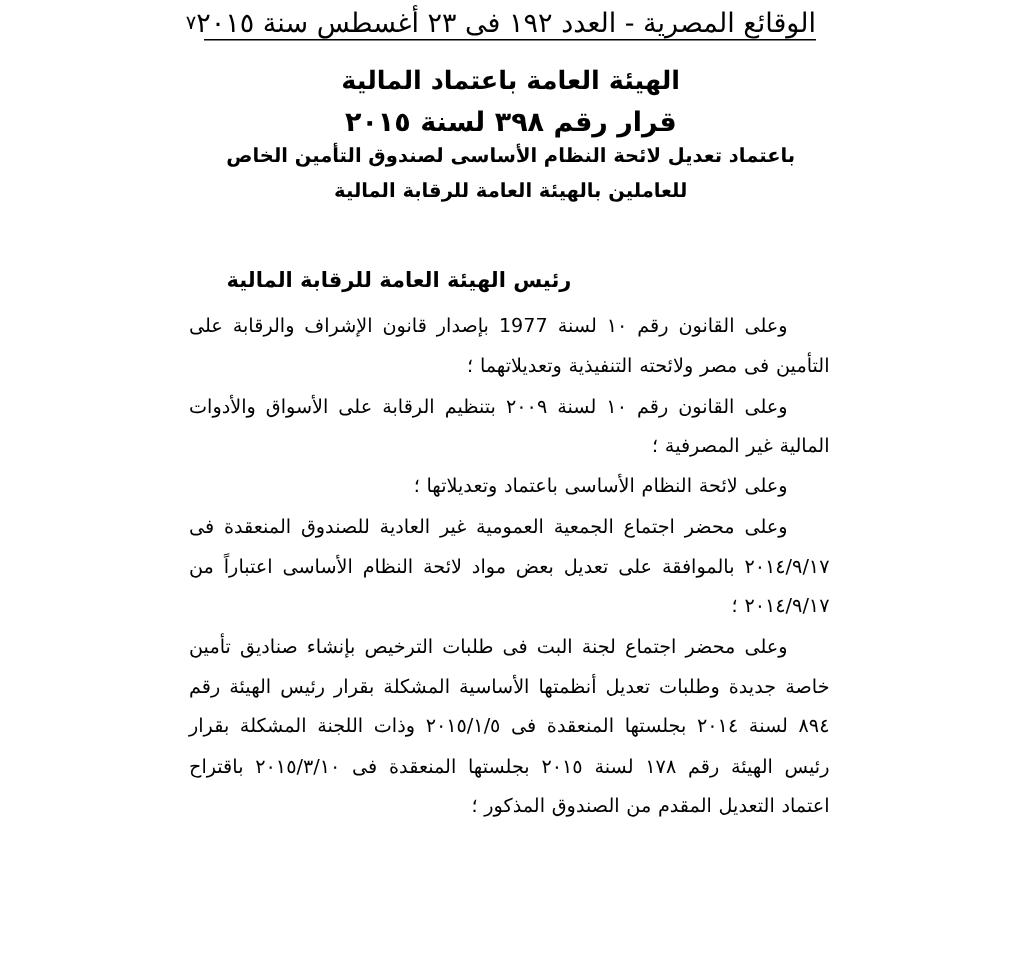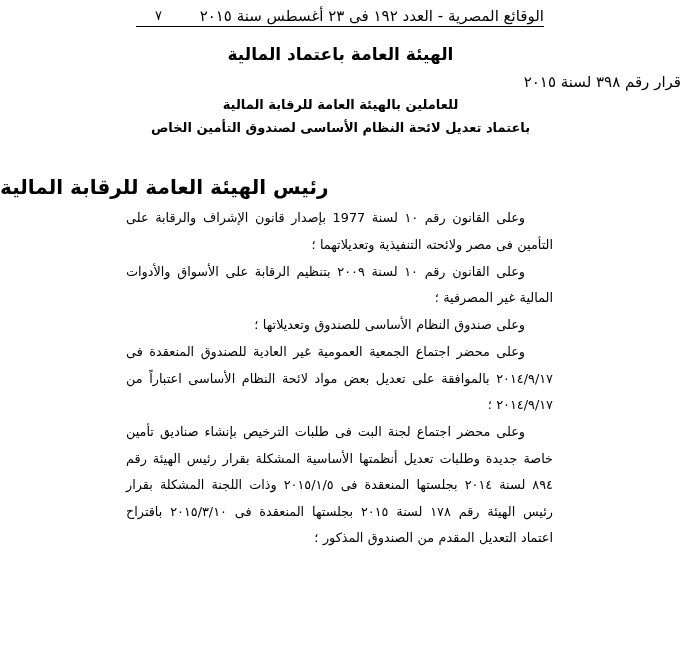--- a/index.html
+++ b/index.html
@@ -35,21 +35,21 @@
     position: absolute;
     right: 137px;
     left: 137px;
     top: 0;
     display: flex;
     flex-direction: row;
     align-items: flex-start;
     justify-content: space-between;
   }
   .header-text {
-    font-size: 15px;
+    font-size: 18px;
     line-height: 16px;
     white-space: nowrap;
     letter-spacing: 0px;
   }
   .header-page-number {
     font-size: 13px;
     line-height: 16px;
     padding-left: 18px;
   }
   .header-rule {
@@ -69,44 +69,44 @@
     left: 0;
     text-align: center;
   }
   .doc-title {
     font-size: 17px;
     font-weight: bold;
     line-height: 24px;
     margin-bottom: 5px;
   }
   .decree-number {
-    font-size: 15px;
-    font-weight: normal;
+    font-size: 18px;
+    font-weight: bold;
     line-height: 22px;
-    text-align: right;
   }
   .decree-date {
     font-size: 13px;
     font-weight: bold;
     line-height: 22px;
   }
   .subject-line {
     font-size: 13px;
     font-weight: bold;
     line-height: 23px;
   }
 
   
   .authority-heading {
     position: absolute;
     top: 176px;
     right: 0;
     left: 0;
+    padding-left: 151px;
     text-align: left;
-    font-size: 20px;
+    font-size: 14px;
     font-weight: bold;
     line-height: 22px;
   }
 
   
   .body-block {
     position: absolute;
     top: 205px;
     right: 128px;
     left: 126px;
@@ -133,28 +133,28 @@
     <div class="header-inner">
       <div class="header-text">الوقائع المصرية - العدد ١٩٢ فى ٢٣ أغسطس سنة ٢٠١٥</div>
       <div class="header-page-number">٧</div>
     </div>
   </div>
   <div class="header-rule"></div>
 
   <div class="title-block">
     <div class="doc-title">الهيئة العامة باعتماد المالية</div>
     <div class="decree-number">قرار رقم ٣٩٨ لسنة ٢٠١٥</div>
+    <div class="subject-line">باعتماد تعديل لائحة النظام الأساسى لصندوق التأمين الخاص</div>
     <div class="subject-line">للعاملين بالهيئة العامة للرقابة المالية</div>
-    <div class="subject-line">باعتماد تعديل لائحة النظام الأساسى لصندوق التأمين الخاص</div>
   </div>
 
   <div class="authority-heading">رئيس الهيئة العامة للرقابة المالية</div>
 
   <div class="body-block">
     <p class="para">وعلى القانون رقم ١٠ لسنة 1977 بإصدار قانون الإشراف والرقابة على التأمين فى مصر ولائحته التنفيذية وتعديلاتهما ؛</p>
     <p class="para">وعلى القانون رقم ١٠ لسنة ٢٠٠٩ بتنظيم الرقابة على الأسواق والأدوات المالية غير المصرفية ؛</p>
-    <p class="para">وعلى صندوق النظام الأساسى للصندوق وتعديلاتها ؛</p>
+    <p class="para">وعلى لائحة النظام الأساسى باعتماد وتعديلاتها ؛</p>
     <p class="para">وعلى محضر اجتماع الجمعية العمومية غير العادية للصندوق المنعقدة فى ٢٠١٤/٩/١٧ بالموافقة على تعديل بعض مواد لائحة النظام الأساسى اعتباراً من ٢٠١٤/٩/١٧ ؛</p>
     <p class="para">وعلى محضر اجتماع لجنة البت فى طلبات الترخيص بإنشاء صناديق تأمين خاصة جديدة وطلبات تعديل أنظمتها الأساسية المشكلة بقرار رئيس الهيئة رقم ٨٩٤ لسنة ٢٠١٤ بجلستها المنعقدة فى ٢٠١٥/١/٥ وذات اللجنة المشكلة بقرار رئيس الهيئة رقم ١٧٨ لسنة ٢٠١٥ بجلستها المنعقدة فى ٢٠١٥/٣/١٠ باقتراح اعتماد التعديل المقدم من الصندوق المذكور ؛</p>
 
   </div>
 
 </div>
 
 </body></html>

